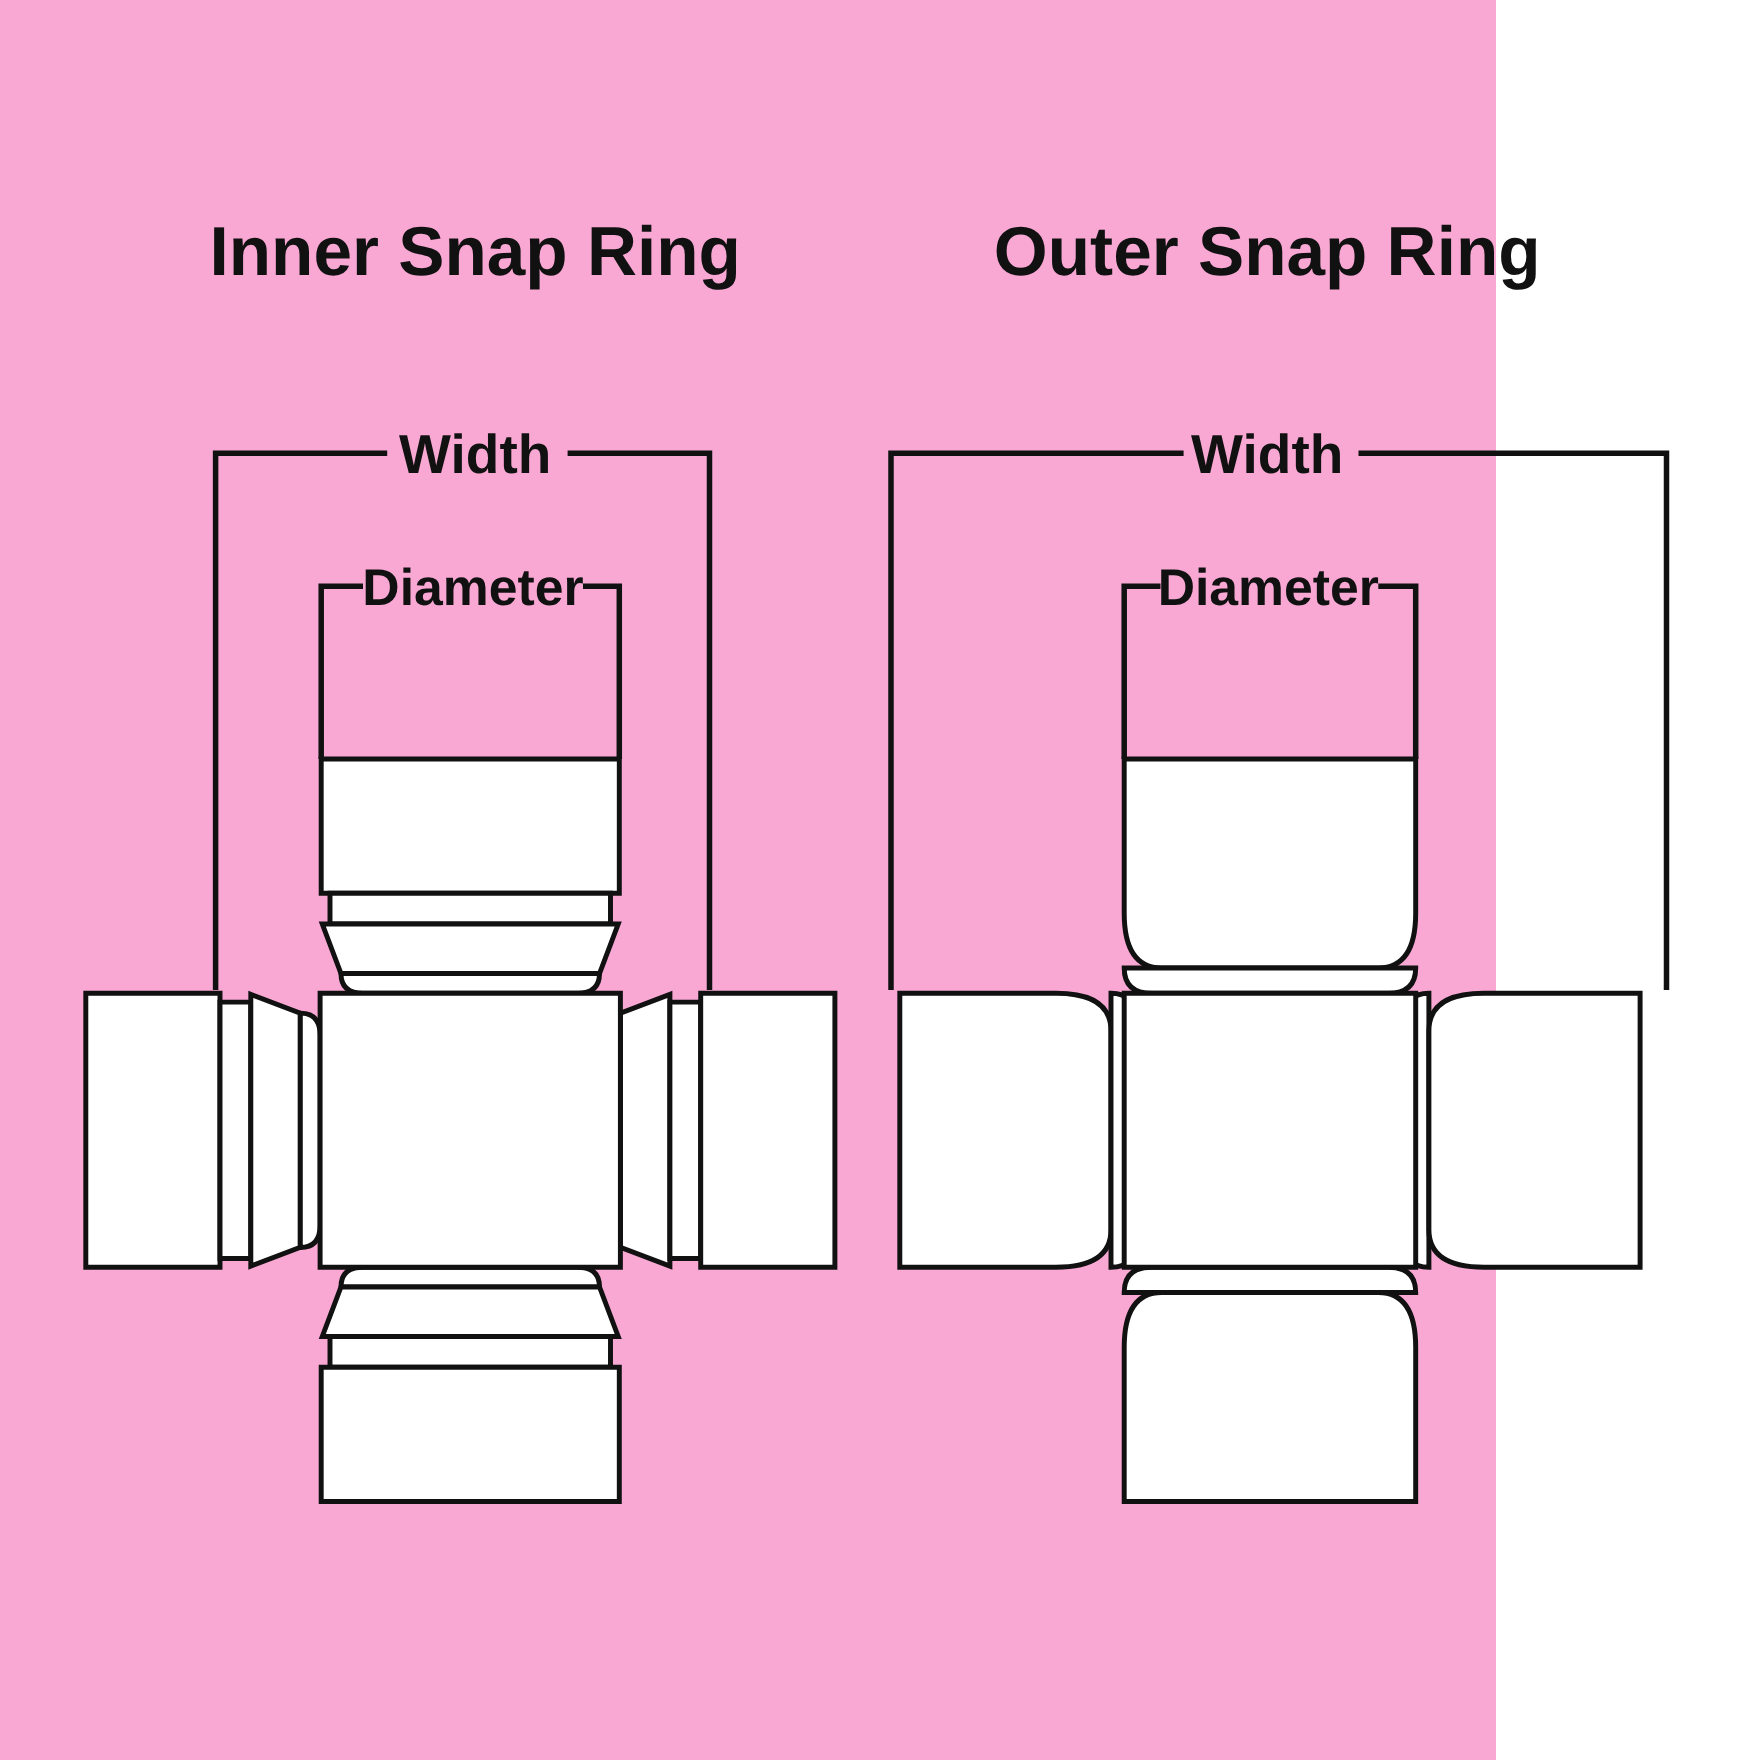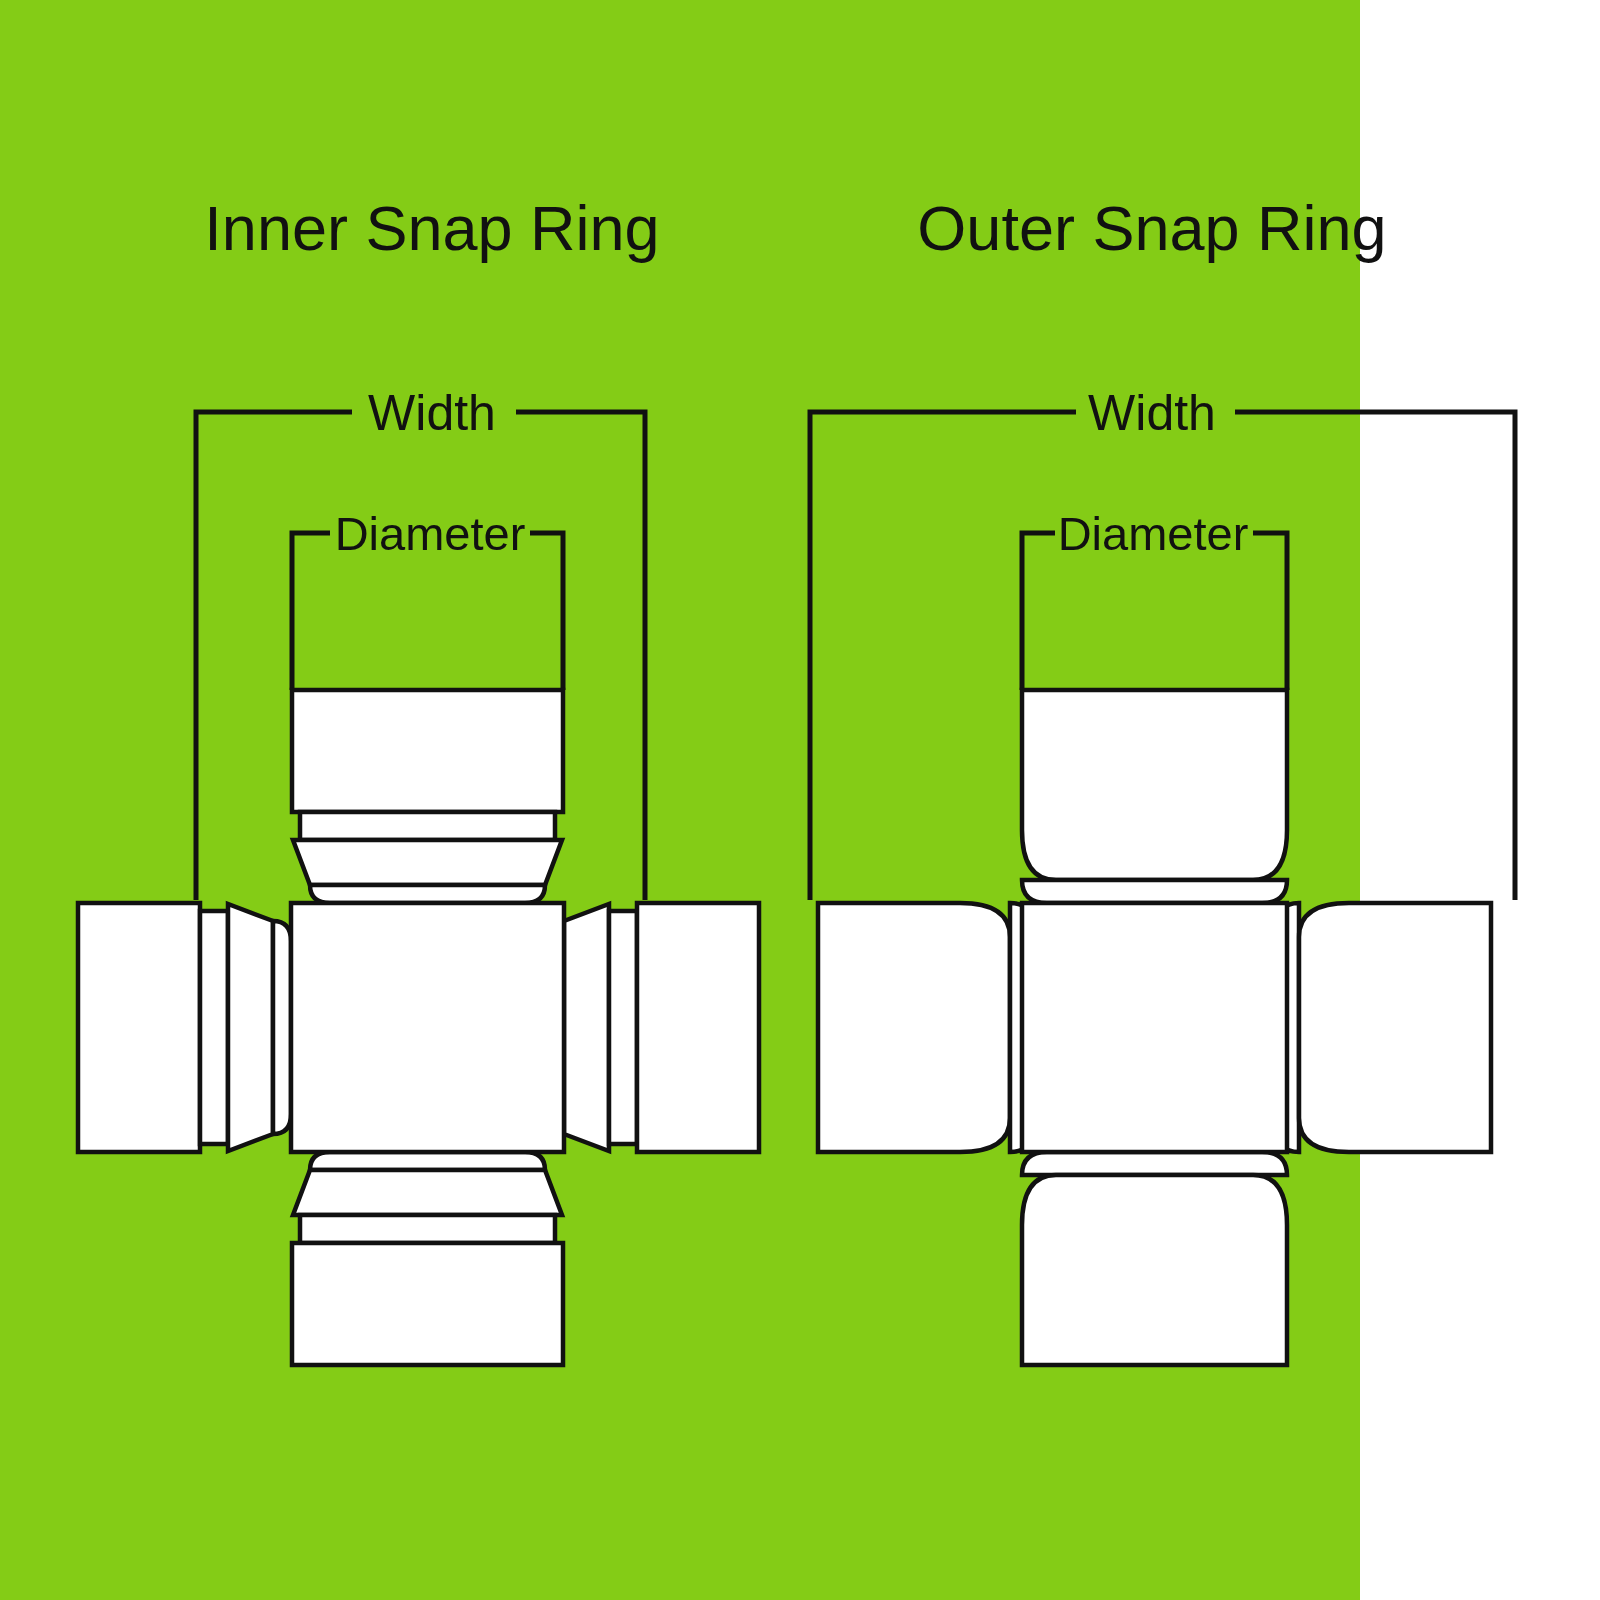--- a/index.html
+++ b/index.html
@@ -10,21 +10,22 @@
   body {
     width: 1600px;
     height: 1600px;
     font-family: "Liberation Sans", sans-serif;
     overflow: hidden;
   }
   #canvas {
     position: relative;
     width: 1360px;
     height: 1600px;
-    background: #84cc16;
+    background: #f9a8d4;
+    font-weight: bold;
   }
   svg.diagram {
     position: absolute;
     top: 0;
     left: 0;
     width: 1600px;
     height: 1600px;
   }
   .part-line {
     fill: #ffffff;

